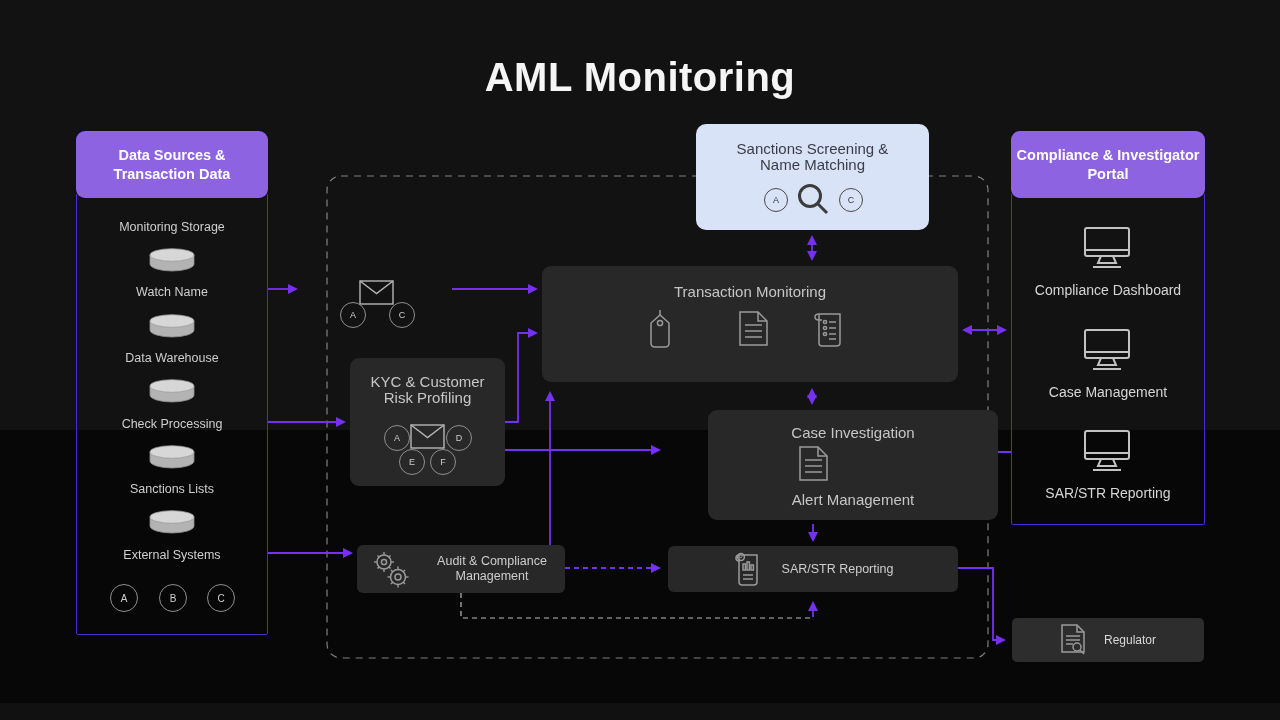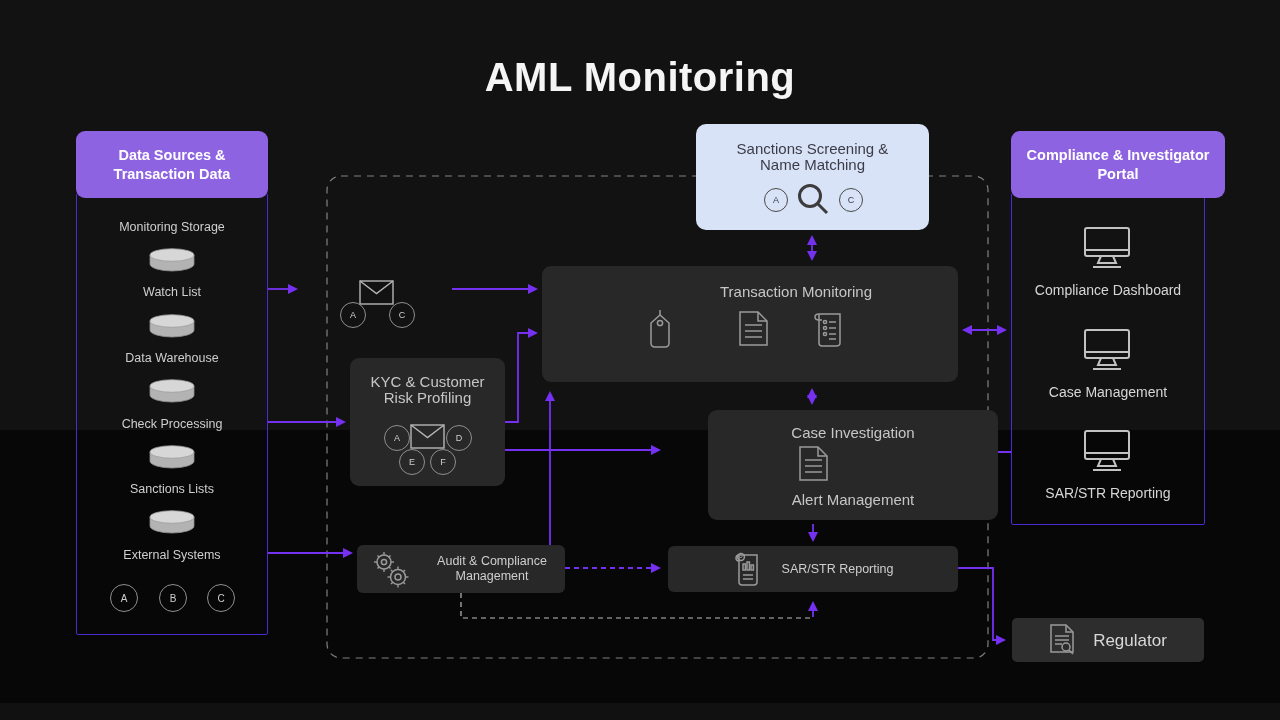--- a/index.html
+++ b/index.html
@@ -96,21 +96,21 @@
     </g>
     <path d="M461,593 V618 H810" fill="none" stroke="#bdbdbd" stroke-width="1.2" stroke-dasharray="5 4"></path>
   </svg>
 
   <div class="title">AML Monitoring</div>
 
   <div class="panel-header" style="left:76px;top:131px;width:192px;height:67px;">Data Sources &amp; Transaction Data</div>
   <div class="panel-outline" style="left:76px;top:193px;width:192px;height:442px;"></div>
 
   <div class="item-label" style="left:76px;top:220px;">Monitoring Storage</div>
-  <div class="item-label" style="left:76px;top:285px;">Watch List</div>
+  <div class="item-label" style="left:76px;top:285px;">Watch Name</div>
   <div class="item-label" style="left:76px;top:351px;">Data Warehouse</div>
   <div class="item-label" style="left:76px;top:417px;">Check Processing</div>
   <div class="item-label" style="left:76px;top:482px;">Sanctions Lists</div>
   <div class="item-label" style="left:76px;top:548px;">External Systems</div>
 
   <span class="icon" style="left:149px;top:248px;">
     <svg width="46" height="25" viewBox="0 0 46 25">
         <path d="M1,7 L1,16 A22,7 0 0 0 45,16 L45,7" fill="#b3b3b3" stroke="#8f8f8f" stroke-width="0.8"></path>
         <ellipse cx="23" cy="7" rx="22" ry="6.3" fill="#d7d7d7" stroke="#9c9c9c" stroke-width="0.8"></ellipse>
       </svg>
@@ -158,21 +158,21 @@
 
   <span class="icon" style="left:359px;top:280px;">
     <svg width="35" height="25" viewBox="0 0 35 25" fill="none" stroke="#b5b5b5" stroke-width="1.4">
       <rect x="1" y="1" width="33" height="23"></rect>
         <path d="M1,1 L17.5,13.5 L34,1"></path>
     </svg>
   </span>
   <div class="badge b24" style="left:340px;top:302px;">A</div>
   <div class="badge b24" style="left:389px;top:302px;">C</div>
 
-  <div class="node" style="left:542px;top:266px;width:416px;height:116px;padding-left:46px;">
+  <div class="node" style="left:542px;top:266px;width:416px;height:116px;">
     <div class="node-title" style="top:18px;">Transaction Monitoring</div>
   </div>
   <span class="icon" style="left:646px;top:309px;">
     <svg width="28" height="40" viewBox="0 0 28 40" fill="none" stroke="#9a9a9a" stroke-width="1.5">
       <path d="M14,1 V6"></path>
         <path d="M5,14 L14,6 L23,14 V34 Q23,38 19,38 H9 Q5,38 5,34 Z"></path>
         <circle cx="14" cy="14" r="2.6"></circle>
     </svg>
   </span>
   <span class="icon" style="left:739px;top:311px;">
@@ -275,21 +275,21 @@
             <rect x="14" y="10" width="2.4" height="8"></rect>
             <rect x="18" y="13" width="2.4" height="5"></rect>
           <line x1="10" y1="23" x2="20" y2="23"></line>
             <line x1="10" y1="27" x2="20" y2="27"></line>
         </svg>
       </span>
       <div class="node-row-label">SAR/STR Reporting</div>
     </div>
   </div>
 
-  <div class="panel-header" style="left:1011px;top:131px;width:214px;height:67px;">Compliance &amp; Investigator Portal</div>
+  <div class="panel-header" style="left:1011px;top:131px;width:194px;height:67px;">Compliance &amp; Investigator Portal</div>
   <div class="panel-outline" style="left:1011px;top:193px;width:194px;height:332px;"></div>
 
   <span class="icon" style="left:1081px;top:226px;">
     <svg width="52" height="44" viewBox="0 0 52 44" fill="none" stroke="#c2c2c2" stroke-width="2">
       <rect x="4" y="2" width="44" height="28" rx="2"></rect>
         <line x1="4" y1="24" x2="48" y2="24"></line>
       <path d="M20,30 L17,37 H35 L32,30"></path>
         <line x1="12" y1="41" x2="40" y2="41"></line>
     </svg>
   </span>
@@ -321,17 +321,17 @@
         <svg width="26" height="32" viewBox="0 0 26 32" fill="none" stroke="#9a9a9a" stroke-width="1.5">
           <path d="M2,1 H17 L24,8 V28 H2 Z"></path>
             <path d="M17,1 V8 H24"></path>
           <line x1="6" y1="12" x2="20" y2="12"></line>
             <line x1="6" y1="16" x2="20" y2="16"></line>
             <line x1="6" y1="20" x2="13" y2="20"></line>
           <circle cx="17" cy="23" r="4"></circle>
             <line x1="20" y1="26" x2="24" y2="30"></line>
         </svg>
       </span>
-      <div class="node-row-label" style="font-size:17px;color:#d8d8d8;">Regulator</div>
+      <div class="node-row-label" style="font-size:12px;color:#d8d8d8;">Regulator</div>
     </div>
   </div>
 
 </div>
 
 </body></html>

